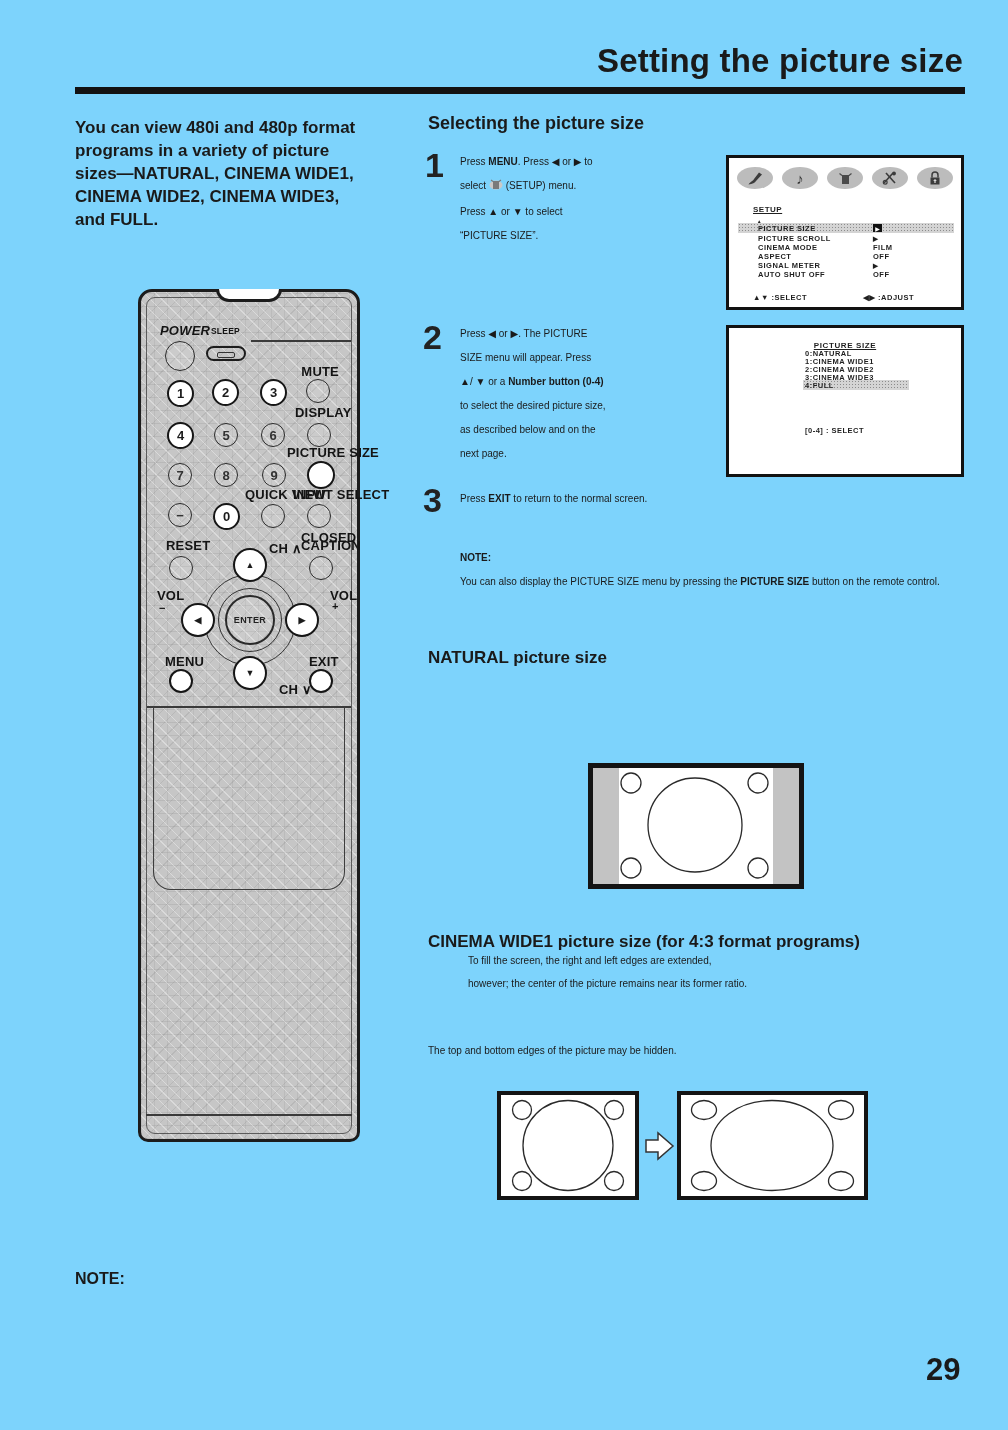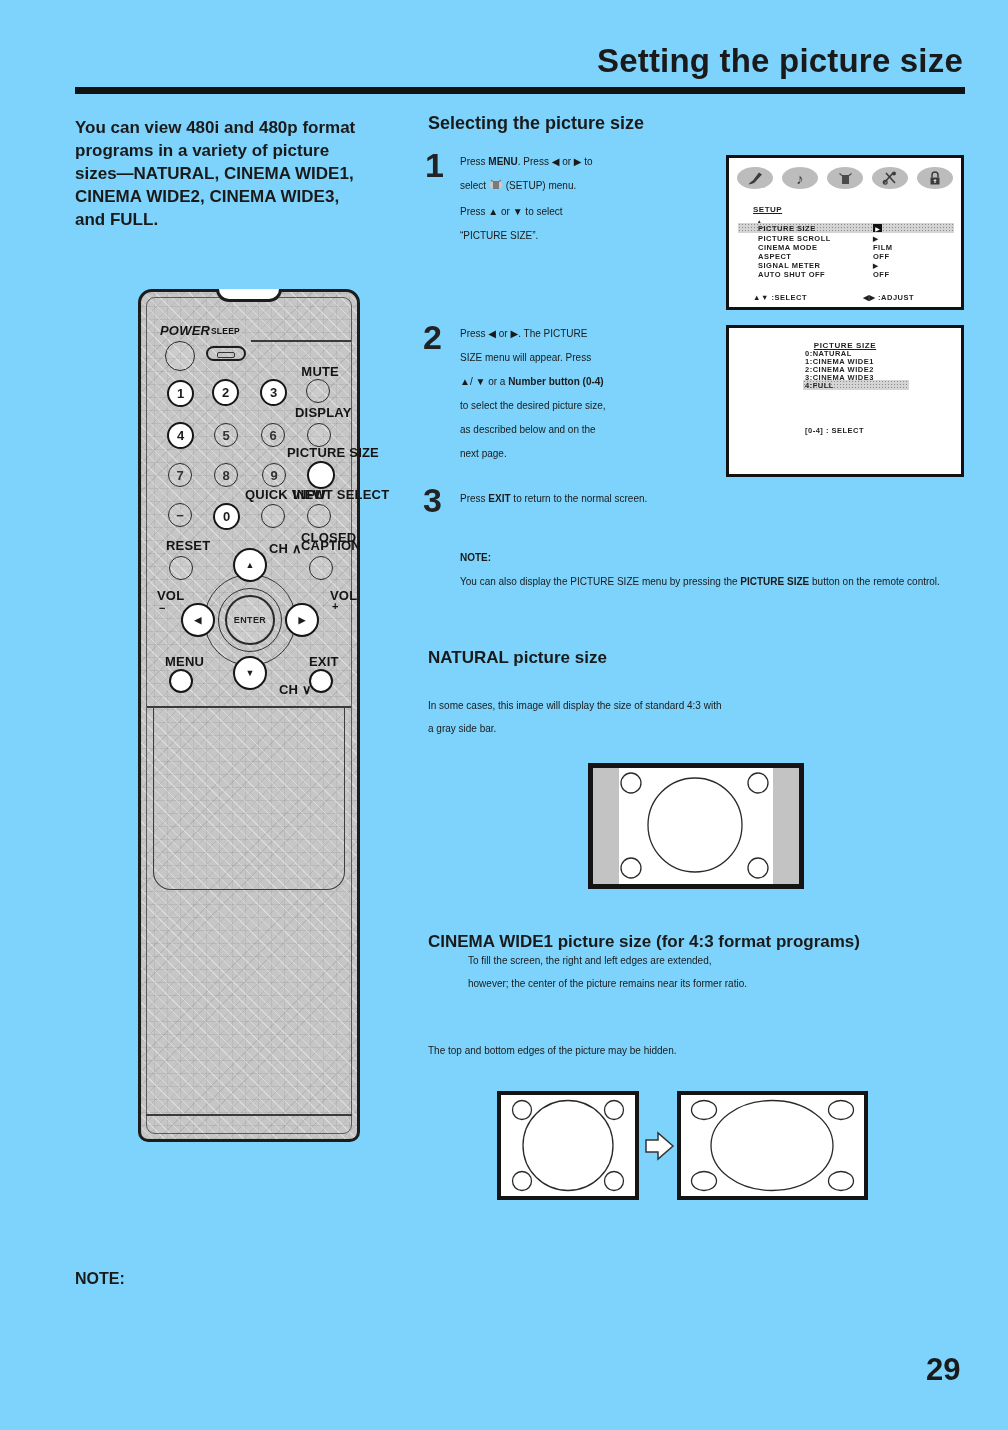--- a/index.html
+++ b/index.html
@@ -249,22 +249,20 @@
     <div class="mtext" style="left:76px;top:98px;">[0-4] : SELECT</div>
   </div>
 
   <div class="abs stepnum" style="left:423px;top:481px;">3</div>
   <div class="abs body15" style="left:460px;top:487px;width:480px;"><span>Press </span><span class="b">EXIT</span><span> to return to the normal screen.</span></div>
 
   <div class="abs body15 b" style="left:460px;top:546px;">NOTE:</div>
   <div class="abs body15" style="left:460px;top:570px;width:500px;"><span>You can also display the PICTURE SIZE menu by pressing the </span><span class="b">PICTURE SIZE</span><span> button on the remote control.</span></div>
 
   <div class="abs h3" style="left:428px;top:648px;">NATURAL picture size</div>
-  <div class="abs body15 pre" style="left:428px;top:694px;width:560px;">In some cases, this image will display the size of standard 4:3 with
-a gray side bar.</div>
 
   <svg class="abs" style="left:588px;top:763px;" width="216" height="126" viewBox="0 0 216 126">
     <rect x="2.5" y="2.5" width="211" height="121" fill="#ffffff" stroke="#141414" stroke-width="5"></rect>
     <rect x="5" y="5" width="26" height="116" fill="#c3c3c3"></rect>
     <rect x="185" y="5" width="26" height="116" fill="#c3c3c3"></rect>
     <circle cx="107" cy="62" r="47" fill="none" stroke="#2a2a2a" stroke-width="1.3"></circle>
     <circle cx="43" cy="20" r="10" fill="none" stroke="#2a2a2a" stroke-width="1.3"></circle>
     <circle cx="170" cy="20" r="10" fill="none" stroke="#2a2a2a" stroke-width="1.3"></circle>
     <circle cx="43" cy="105" r="10" fill="none" stroke="#2a2a2a" stroke-width="1.3"></circle>
     <circle cx="170" cy="105" r="10" fill="none" stroke="#2a2a2a" stroke-width="1.3"></circle>

